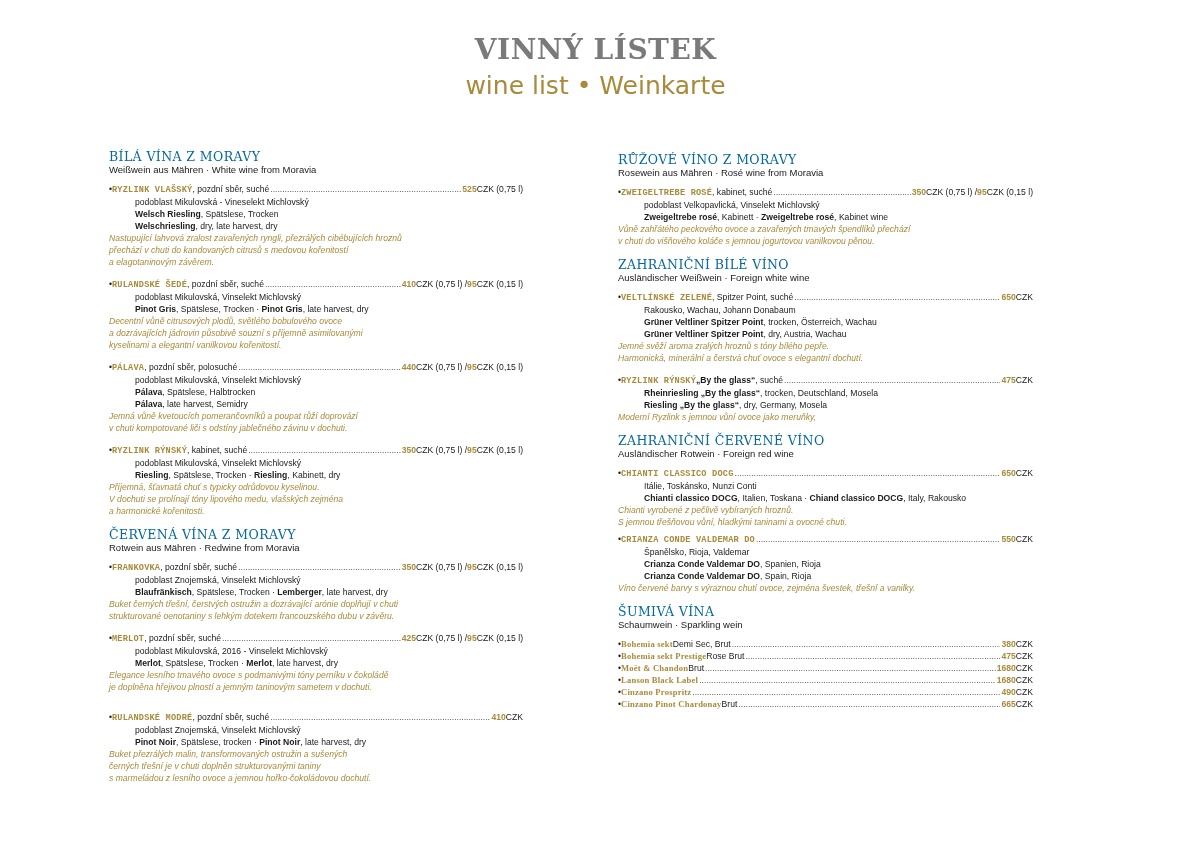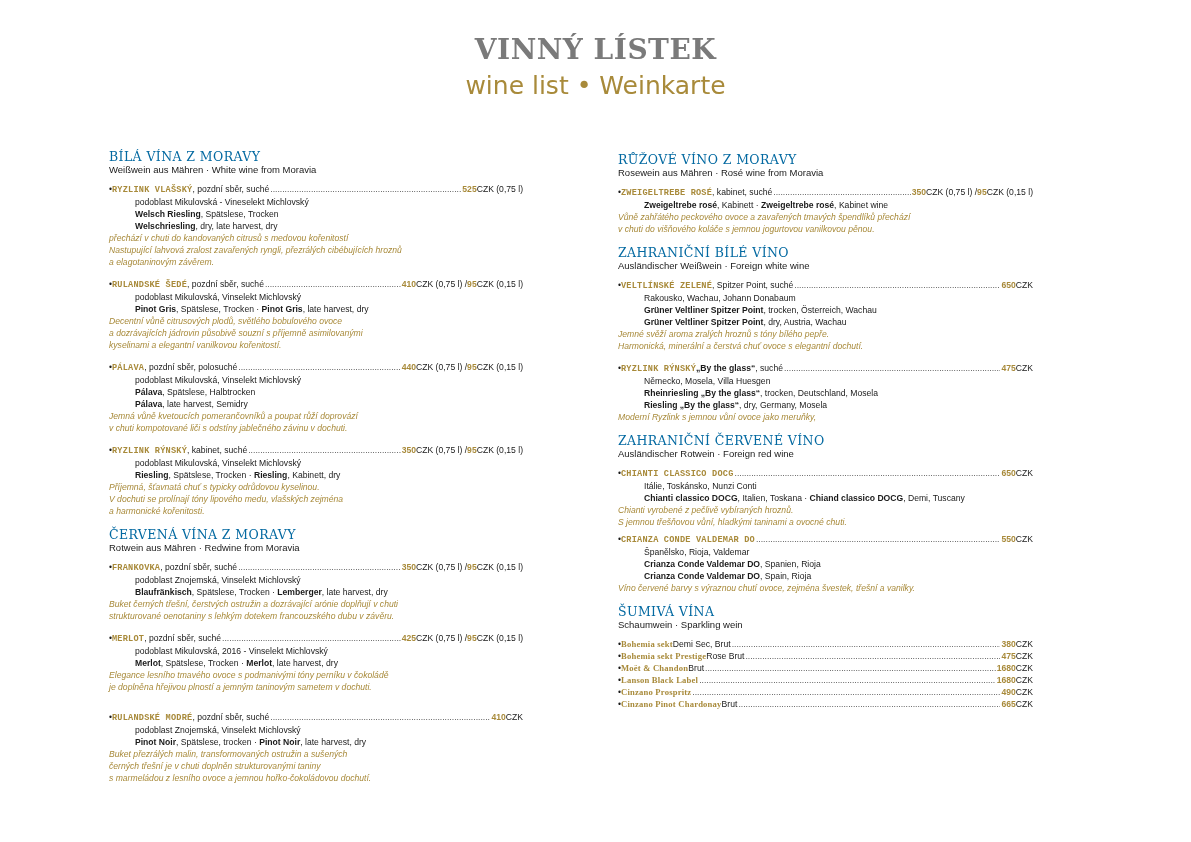--- a/index.html
+++ b/index.html
@@ -56,22 +56,22 @@
           <span>• </span>
           <span class="name">RYZLINK VLAŠSKÝ</span>
           <span>, pozdní sběr, suché </span>
           <span class="dots"></span>
           <span class="price-num">525</span>
           <span> CZK (0,75 l)</span>
         </div>
       <div class="line">podoblast Mikulovská - Vineselekt Michlovský</div>
       <div class="line"><span class="b">Welsch Riesling</span><span>, Spätslese, Trocken</span></div>
       <div class="line"><span class="b">Welschriesling</span><span>, dry, late harvest, dry</span></div>
+      <div class="desc">Nastupující lahvová zralost zavařených ryngli, přezrálých cibébujících hroznů</div>
       <div class="desc">přechází v chuti do kandovaných citrusů s medovou kořenitostí</div>
-      <div class="desc">Nastupující lahvová zralost zavařených ryngli, přezrálých cibébujících hroznů</div>
       <div class="desc">a elagotaninovým závěrem.</div>
     </div>
 
     <div class="item">
       <div class="first">
           <span>• </span>
           <span class="name">RULANDSKÉ ŠEDÉ</span>
           <span>, pozdní sběr, suché </span>
           <span class="dots"></span>
           <span class="price-num">410</span>
@@ -188,20 +188,21 @@
       <div class="first">
           <span>• </span>
           <span class="name">ZWEIGELTREBE ROSÉ</span>
           <span>, kabinet, suché </span>
           <span class="dots"></span>
           <span class="price-num">350</span>
           <span> CZK (0,75 l) / </span>
           <span class="price-num">95</span>
           <span> CZK (0,15 l)</span>
         </div>
+      <div class="line">podoblast Velkopavlická, Vinselekt Michlovský</div>
       <div class="line"><span class="b">Zweigeltrebe rosé</span><span>, Kabinett · </span><span class="b">Zweigeltrebe rosé</span><span>, Kabinet wine</span></div>
       <div class="desc">Vůně zahřátého peckového ovoce a zavařených tmavých špendlíků přechází</div>
       <div class="desc">v chuti do višňového koláče s jemnou jogurtovou vanilkovou pěnou.</div>
     </div>
   </div>
 
   <div class="section">
     <div class="sec-title">ZAHRANIČNÍ BÍLÉ VÍNO</div>
     <div class="sec-sub">Ausländischer Weißwein · Foreign white wine</div>
     <div class="item">
@@ -222,41 +223,40 @@
     <div class="item">
       <div class="first">
           <span>• </span>
           <span class="name">RYZLINK RÝNSKÝ</span>
           <span class="b"> „By the glass“</span>
           <span>, suché </span>
           <span class="dots"></span>
           <span class="price-num">475</span>
           <span> CZK</span>
         </div>
-      <div class="line">Německo, Mosela, Villa Huesgen</div>
       <div class="line"><span class="b">Rheinriesling „By the glass“</span><span>, trocken, Deutschland, Mosela</span></div>
       <div class="line"><span class="b">Riesling „By the glass“</span><span>, dry, Germany, Mosela</span></div>
       <div class="desc">Moderní Ryzlink s jemnou vůní ovoce jako meruňky,</div>
     </div>
   </div>
 
   <div class="section">
     <div class="sec-title">ZAHRANIČNÍ ČERVENÉ VÍNO</div>
     <div class="sec-sub">Ausländischer Rotwein · Foreign red wine</div>
     <div class="item" style="margin-bottom:5px">
       <div class="first">
           <span>• </span>
           <span class="name">CHIANTI CLASSICO DOCG</span>
           <span> </span>
           <span class="dots"></span>
           <span class="price-num">650</span>
           <span> CZK</span>
         </div>
       <div class="line">Itálie, Toskánsko, Nunzi Conti</div>
-      <div class="line"><span class="b">Chianti classico DOCG</span><span>, Italien, Toskana · </span><span class="b">Chiand classico DOCG</span><span>, Demi, Tuscany</span></div>
+      <div class="line"><span class="b">Chianti classico DOCG</span><span>, Italien, Toskana · </span><span class="b">Chiand classico DOCG</span><span>, Italy, Rakousko</span></div>
       <div class="desc">Chianti vyrobené z pečlivě vybíraných hroznů.</div>
       <div class="desc">S jemnou třešňovou vůní, hladkými taninami a ovocné chuti.</div>
     </div>
     <div class="item">
       <div class="first">
           <span>• </span>
           <span class="name">CRIANZA CONDE VALDEMAR DO</span>
           <span></span>
           <span class="dots"></span>
           <span class="price-num">550</span>

